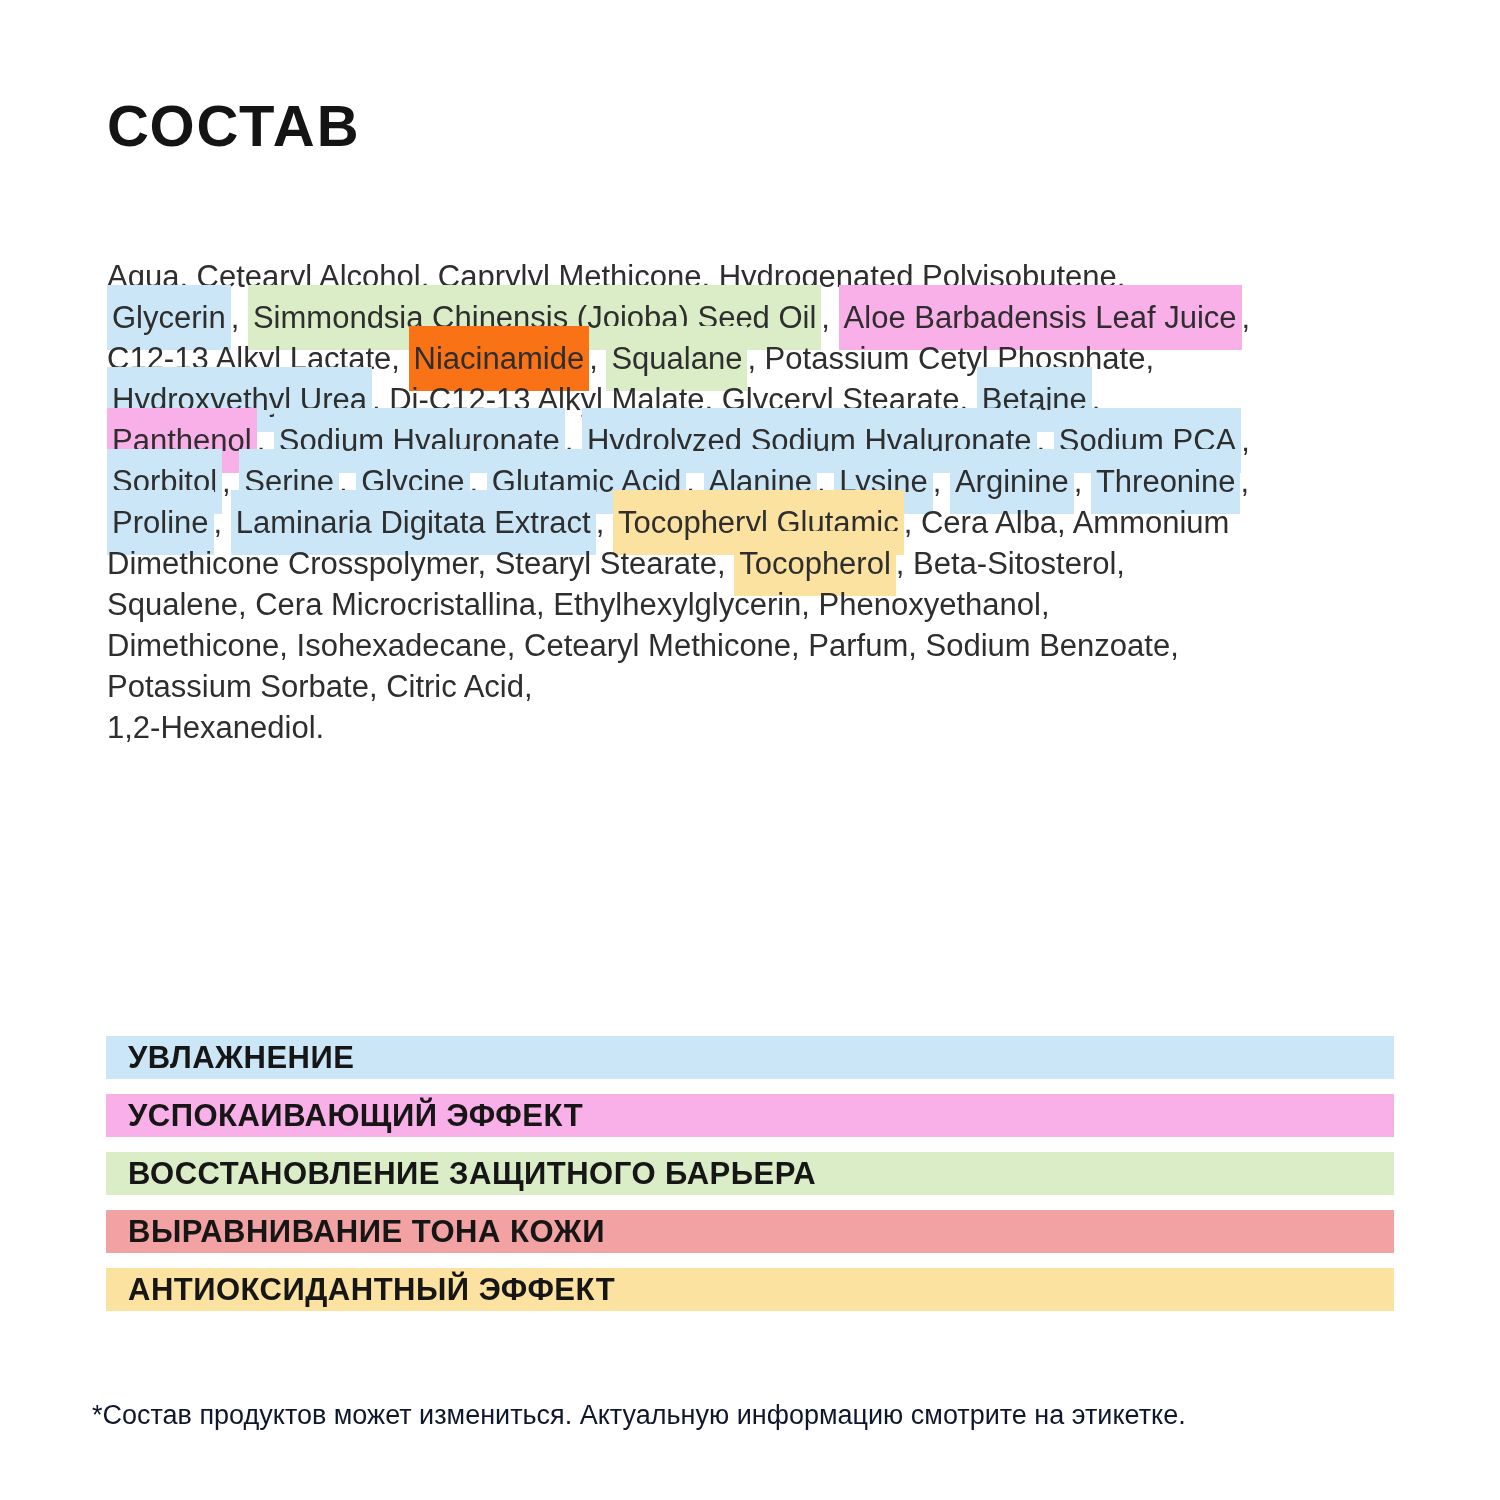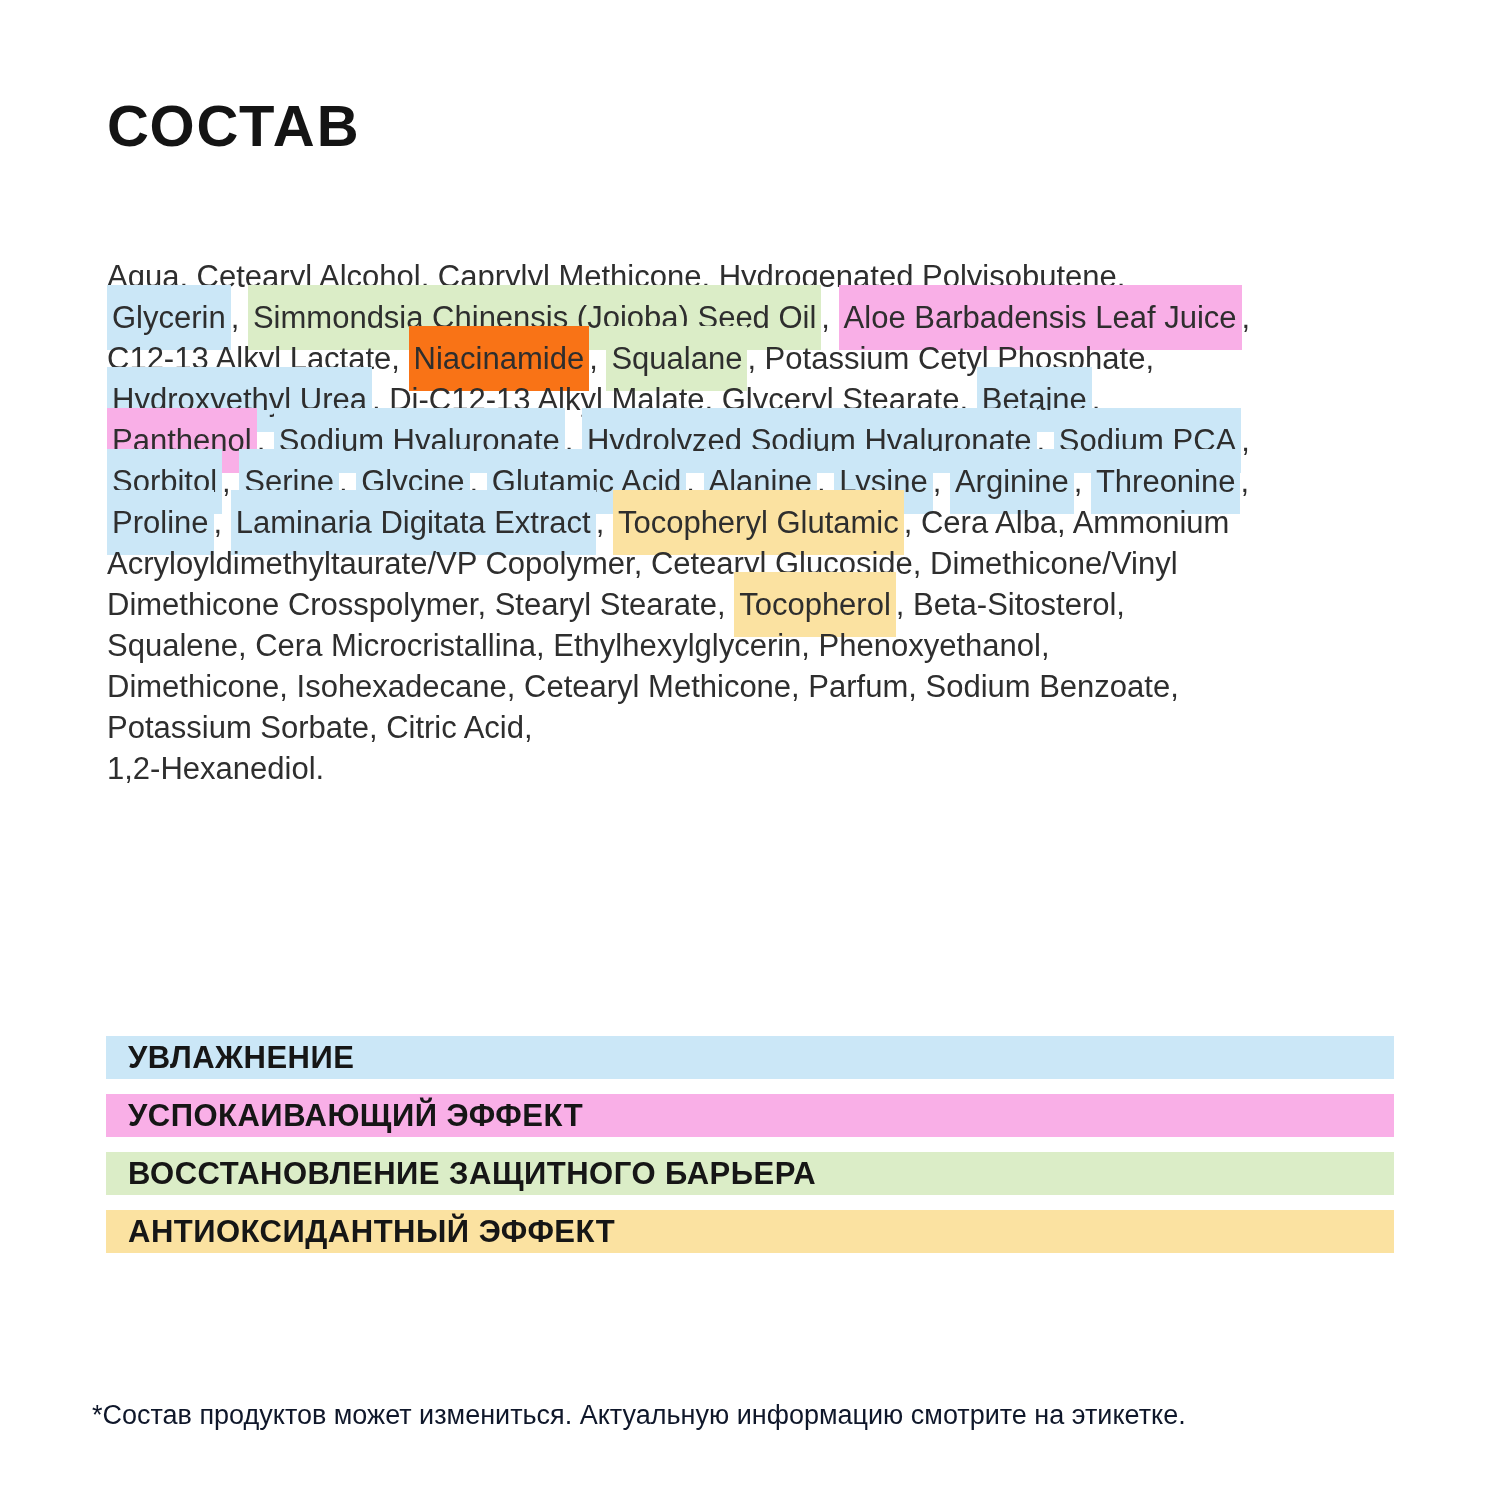--- a/index.html
+++ b/index.html
@@ -75,37 +75,39 @@
   <h1 class="title">СОСТАВ</h1>
 
   <div class="ingredients" id="ingredients">
       <div class="ing-line"><span>Aqua, Cetearyl Alcohol, Caprylyl Methicone, Hydrogenated Polyisobutene,</span></div>
       <div class="ing-line"><span class="hl" style="background-color: rgb(203, 231, 247);">Glycerin</span><span>, </span><span class="hl" style="background-color: rgb(219, 237, 199);">Simmondsia Chinensis (Jojoba) Seed Oil</span><span>, </span><span class="hl" style="background-color: rgb(249, 175, 231);">Aloe Barbadensis Leaf Juice</span><span>,</span></div>
       <div class="ing-line"><span>C12-13 Alkyl Lactate, </span><span class="hl" style="background-color: #f97316;">Niacinamide</span><span>, </span><span class="hl" style="background-color: rgb(219, 237, 199);">Squalane</span><span>, Potassium Cetyl Phosphate,</span></div>
       <div class="ing-line"><span class="hl" style="background-color: rgb(203, 231, 247);">Hydroxyethyl Urea</span><span>, Di-C12-13 Alkyl Malate, Glyceryl Stearate, </span><span class="hl" style="background-color: rgb(203, 231, 247);">Betaine</span><span>,</span></div>
       <div class="ing-line"><span class="hl" style="background-color: rgb(249, 175, 231);">Panthenol</span><span>, </span><span class="hl" style="background-color: rgb(203, 231, 247);">Sodium Hyaluronate</span><span>, </span><span class="hl" style="background-color: rgb(203, 231, 247);">Hydrolyzed Sodium Hyaluronate</span><span>, </span><span class="hl" style="background-color: rgb(203, 231, 247);">Sodium PCA</span><span>,</span></div>
       <div class="ing-line"><span class="hl" style="background-color: rgb(203, 231, 247);">Sorbitol</span><span>, </span><span class="hl" style="background-color: rgb(203, 231, 247);">Serine</span><span>, </span><span class="hl" style="background-color: rgb(203, 231, 247);">Glycine</span><span>, </span><span class="hl" style="background-color: rgb(203, 231, 247);">Glutamic Acid</span><span>, </span><span class="hl" style="background-color: rgb(203, 231, 247);">Alanine</span><span>, </span><span class="hl" style="background-color: rgb(203, 231, 247);">Lysine</span><span>, </span><span class="hl" style="background-color: rgb(203, 231, 247);">Arginine</span><span>, </span><span class="hl" style="background-color: rgb(203, 231, 247);">Threonine</span><span>,</span></div>
       <div class="ing-line"><span class="hl" style="background-color: rgb(203, 231, 247);">Proline</span><span>, </span><span class="hl" style="background-color: rgb(203, 231, 247);">Laminaria Digitata Extract</span><span>, </span><span class="hl" style="background-color: rgb(251, 226, 161);">Tocopheryl Glutamic</span><span>, Cera Alba, Ammonium</span></div>
-      <div class="ing-line"><span>Acryloyldimethyltaurate/VP Copolymer, Cetearyl Glucoside, Dimethicone/Vinyl</span></div>
       <div class="ing-line"><span>Dimethicone Crosspolymer, Stearyl Stearate, </span><span class="hl" style="background-color: rgb(251, 226, 161);">Tocopherol</span><span>, Beta-Sitosterol,</span></div>
       <div class="ing-line"><span>Squalene, Cera Microcristallina, Ethylhexylglycerin, Phenoxyethanol,</span></div>
       <div class="ing-line"><span>Dimethicone, Isohexadecane, Cetearyl Methicone, Parfum, Sodium Benzoate,</span></div>
       <div class="ing-line"><span>Potassium Sorbate, Citric Acid,</span></div>
       <div class="ing-line"><span>1,2-Hexanediol.</span></div>
     </div>
 
   <div class="legend" id="legend">
       <div class="legend-bar" style="background-color: rgb(203, 231, 247);">
         <span class="legend-label">УВЛАЖНЕНИЕ</span>
       </div>
       <div class="legend-bar" style="background-color: rgb(249, 175, 231);">
         <span class="legend-label">УСПОКАИВАЮЩИЙ ЭФФЕКТ</span>
       </div>
       <div class="legend-bar" style="background-color: rgb(219, 237, 199);">
         <span class="legend-label">ВОССТАНОВЛЕНИЕ ЗАЩИТНОГО БАРЬЕРА</span>
       </div>
+      <div class="legend-bar" style="background-color: rgb(242, 162, 162);">
+        <span class="legend-label">ВЫРАВНИВАНИЕ ТОНА КОЖИ</span>
+      </div>
       <div class="legend-bar" style="background-color: rgb(251, 226, 161);">
         <span class="legend-label">АНТИОКСИДАНТНЫЙ ЭФФЕКТ</span>
       </div>
     </div>
 
   <p class="footnote">*Состав продуктов может измениться. Актуальную информацию смотрите на этикетке.</p>
 </div>
 
 </body></html>

